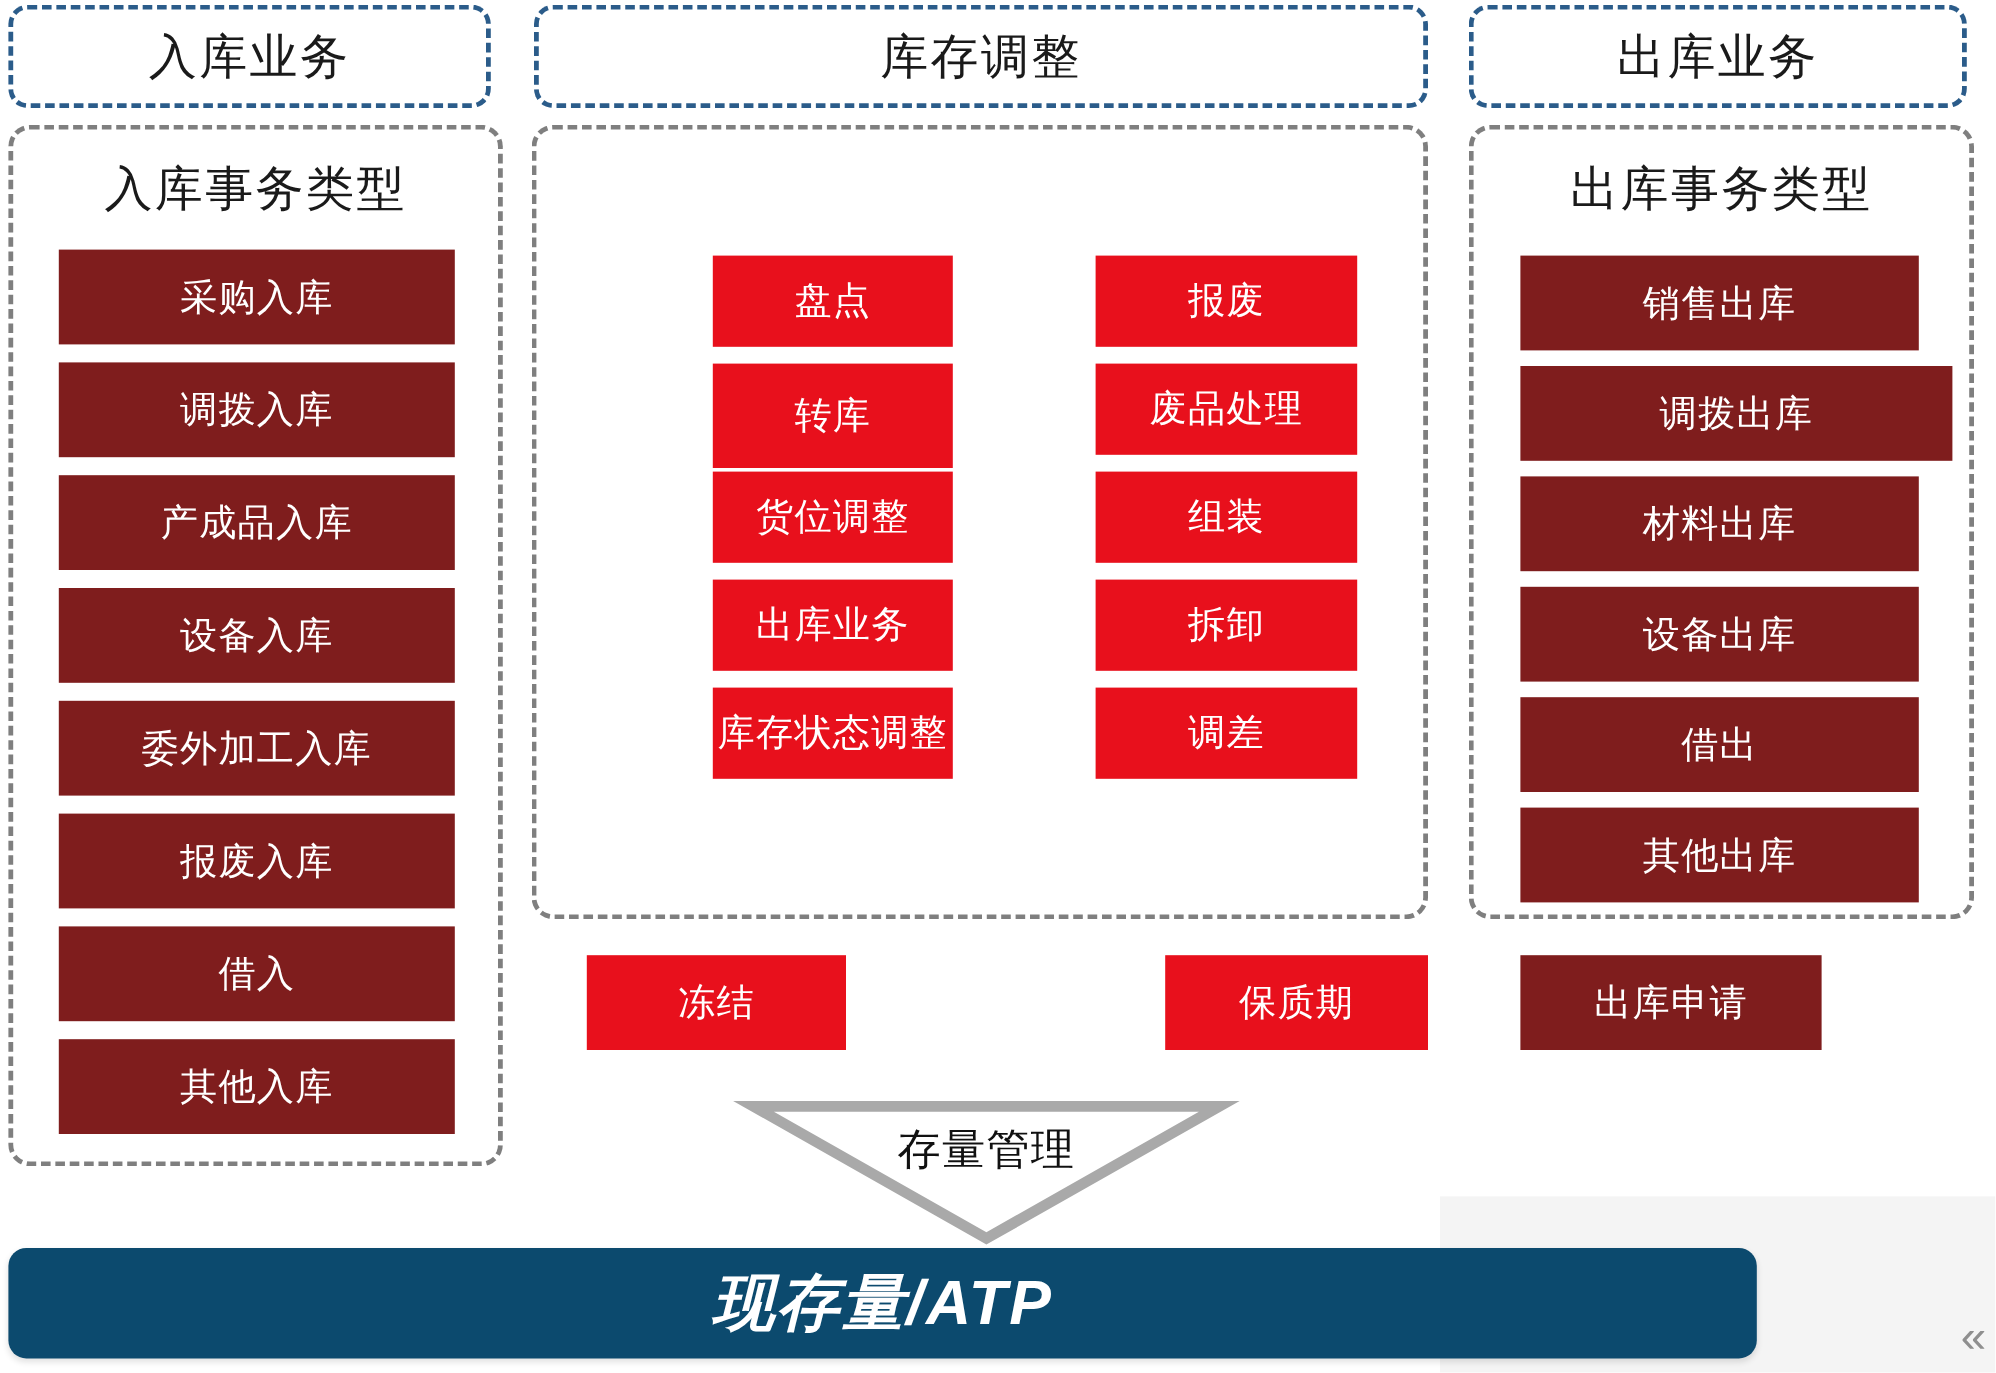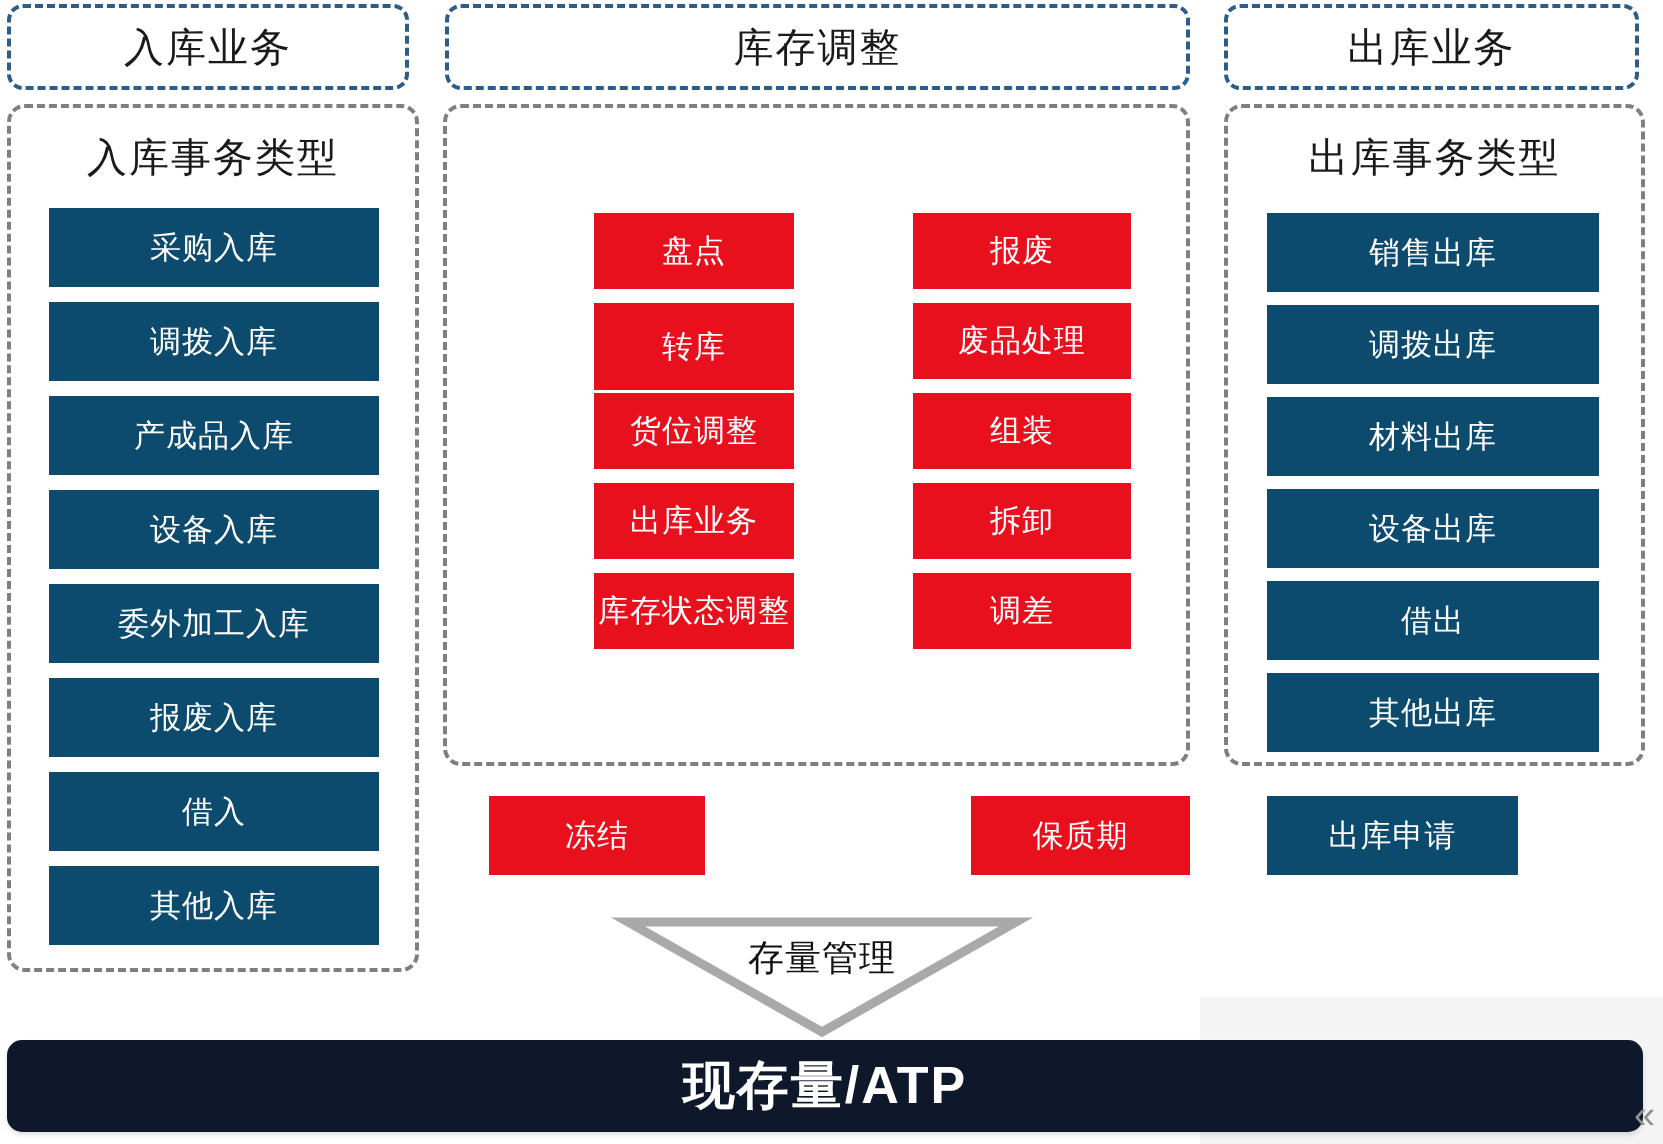--- a/index.html
+++ b/index.html
@@ -16,32 +16,33 @@
     position:absolute;border:4px dashed #7F7F7F;border-radius:18px;
     background:#fff;box-sizing:border-box;
   }
   .boxtitle{
     position:absolute;text-align:center;font-size:40px;color:#1a1a1a;letter-spacing:2px;
   }
   .btn{
     position:absolute;display:flex;align-items:center;justify-content:center;
     color:#ffffff;font-size:31px;letter-spacing:1px;white-space:nowrap;box-sizing:border-box;
   }
-  .btn.orange{background:#0c4a6e;}
+  .btn.orange{background:#7f1d1d;}
   .btn.red{background:#E8101C;margin-left:42px;}
   .funnel-label{
     position:absolute;left:672px;top:934px;width:300px;text-align:center;
     font-size:36px;color:#111;letter-spacing:1px;
   }
   .bigbar{
-    position:absolute;left:7px;top:1040px;width:1636px;height:92px;
-    background:#0f172a;border-radius:15px;
+    position:absolute;left:7px;top:1040px;width:1457px;height:92px;
+    background:#0c4a6e;border-radius:15px;
     display:flex;align-items:center;justify-content:center;
     color:#fff;font-size:52px;font-weight:700;letter-spacing:2px;
     box-shadow:0 3px 5px rgba(0,0,0,0.12);
+    font-style:italic;
   }
   .graypanel{
     position:absolute;left:1200px;top:997px;width:463px;height:147px;background:#F4F4F4;
   }
   .chevron{
     position:absolute;left:1634px;top:1094px;font-size:38px;color:#8f8f8f;
   }
   svg.overlay{position:absolute;left:0;top:0;pointer-events:none;}
 </style>
 </head>
@@ -86,21 +87,21 @@
   <div class="btn red" style="left:871px;top:303px;width:218px;height:76px">废品处理</div>
   <div class="btn red" style="left:871px;top:213px;width:218px;height:76px">报废</div>
   <div class="btn red" style="left:871px;top:393px;width:218px;height:76px">组装</div>
   <div class="btn red" style="left:871px;top:573px;width:218px;height:76px">调差</div>
   <div class="btn red" style="left:871px;top:483px;width:218px;height:76px">拆卸</div>
 
   <div class="btn red" style="left:447px;top:796px;width:216px;height:79px">冻结</div>
   <div class="btn orange" style="left:1267px;top:213px;width:332px;height:79px">销售出库</div>
 
   <div class="btn red" style="left:929px;top:796px;width:219px;height:79px">保质期</div>
-  <div class="btn orange" style="left:1267px;top:305px;width:332px;height:79px">调拨出库</div>
+  <div class="btn orange" style="left:1267px;top:305px;width:360px;height:79px">调拨出库</div>
   <div class="btn orange" style="left:1267px;top:397px;width:332px;height:79px">材料出库</div>
   <div class="btn orange" style="left:1267px;top:489px;width:332px;height:79px">设备出库</div>
   <div class="btn orange" style="left:1267px;top:581px;width:332px;height:79px">借出</div>
   <div class="btn orange" style="left:1267px;top:673px;width:332px;height:79px">其他出库</div>
 
   <div class="btn orange" style="left:1267px;top:796px;width:251px;height:79px">出库申请</div>
 
   <svg class="overlay" width="1663" height="1144">
     <polygon points="628,922 1016,922 822,1032" fill="#ffffff" stroke="#A9A9A9" stroke-width="9" stroke-linejoin="miter"></polygon>
   </svg>

